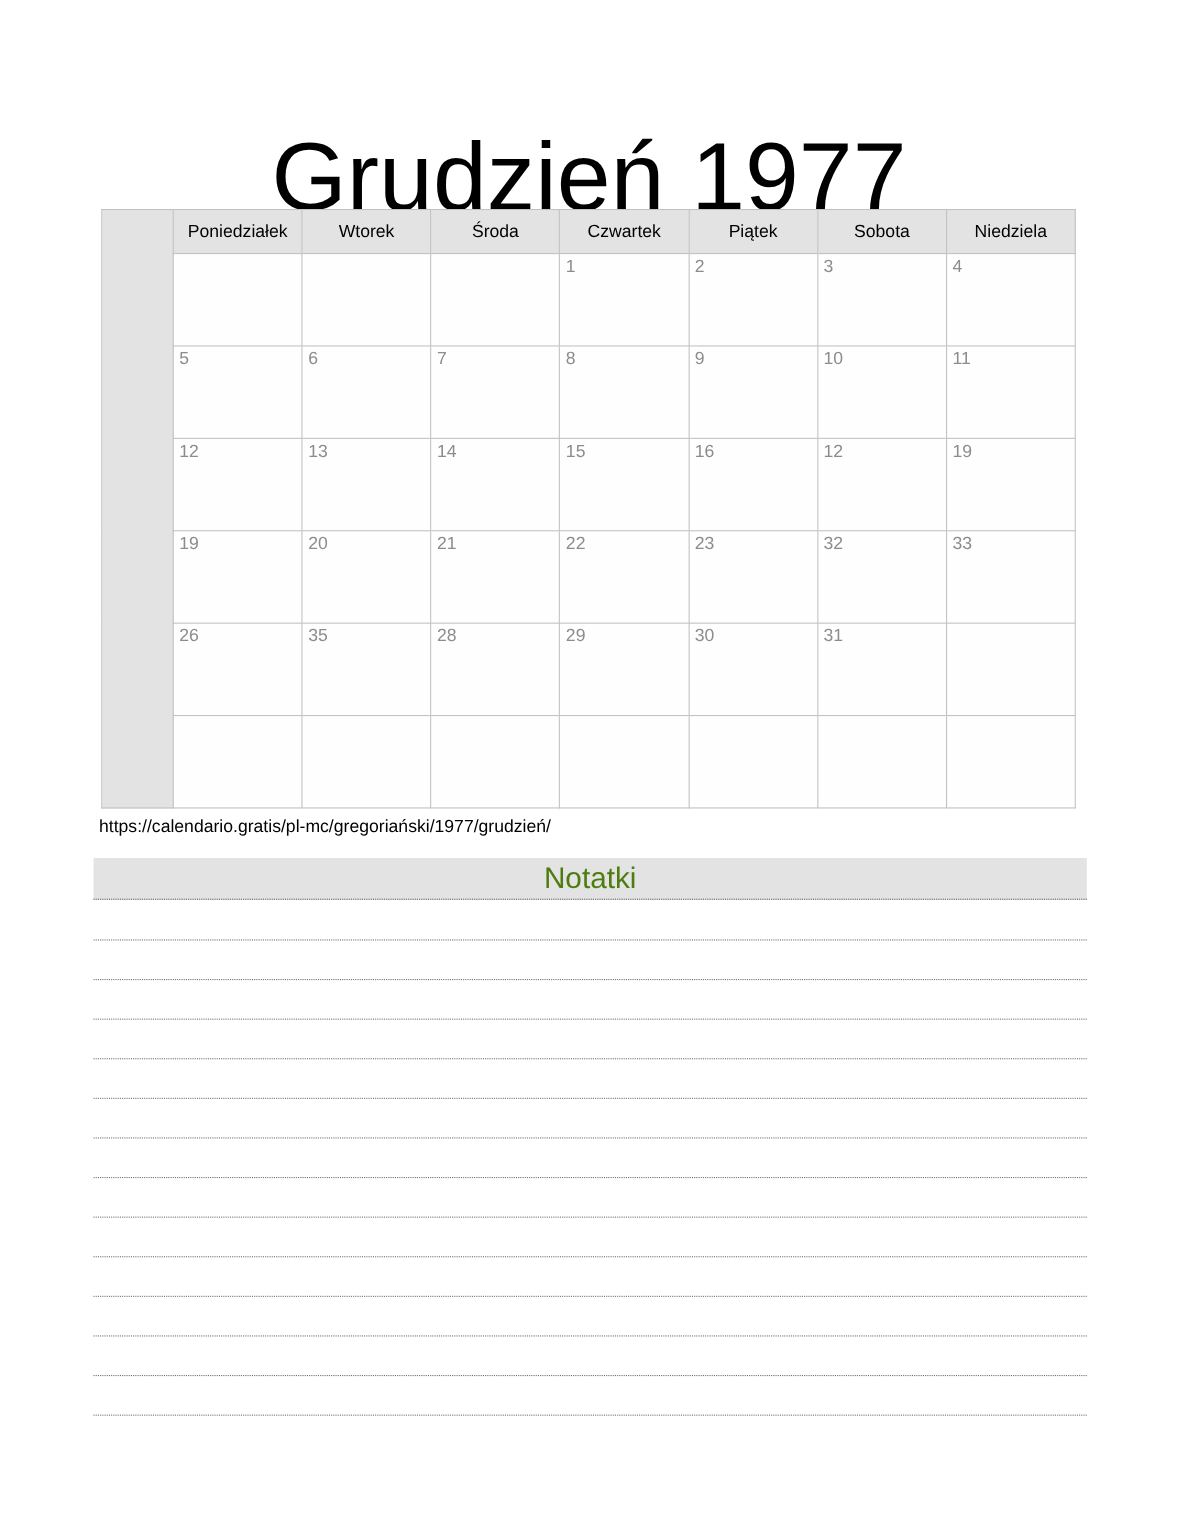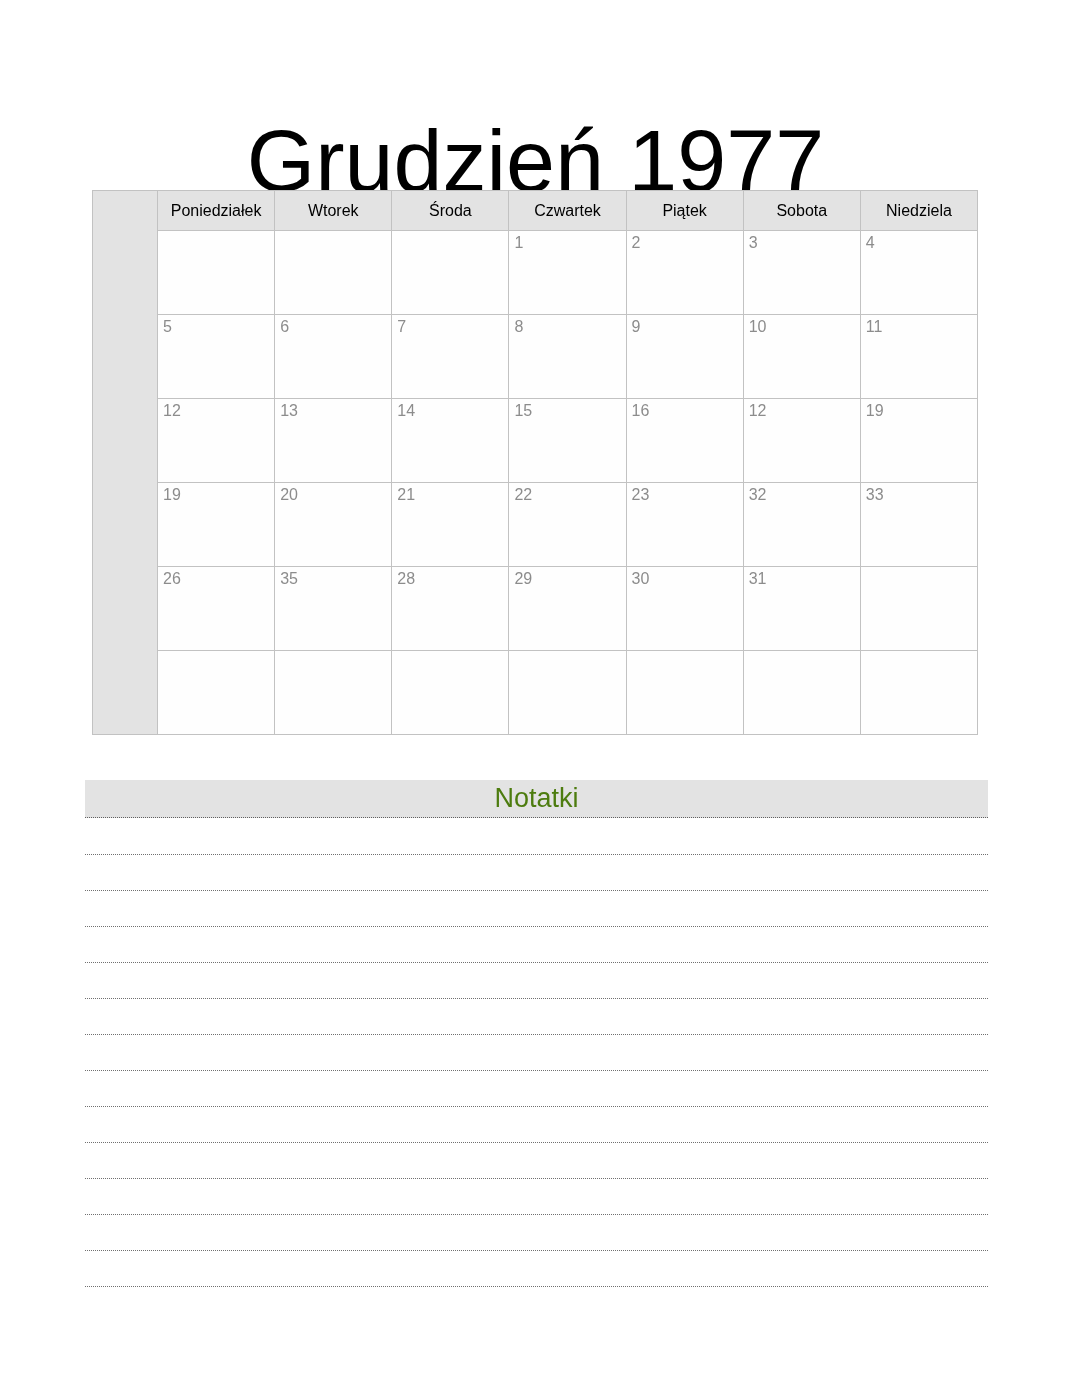--- a/index.html
+++ b/index.html
@@ -185,20 +185,21 @@
           <td></td>
           <td></td>
           <td></td>
           <td></td>
           <td></td>
           <td></td>
         </tr>
       </tbody>
   </table>
 
+  <div class="source-url">https://calendario.gratis/pl-mc/gregoriański/1977/grudzień/</div>
 
   <div class="notes-header">
     <div class="notes-title">Notatki</div>
   </div>
 
   <div class="notes-lines" id="notes-lines">
       <div class="note-line"></div>
       <div class="note-line"></div>
       <div class="note-line"></div>
       <div class="note-line"></div>

